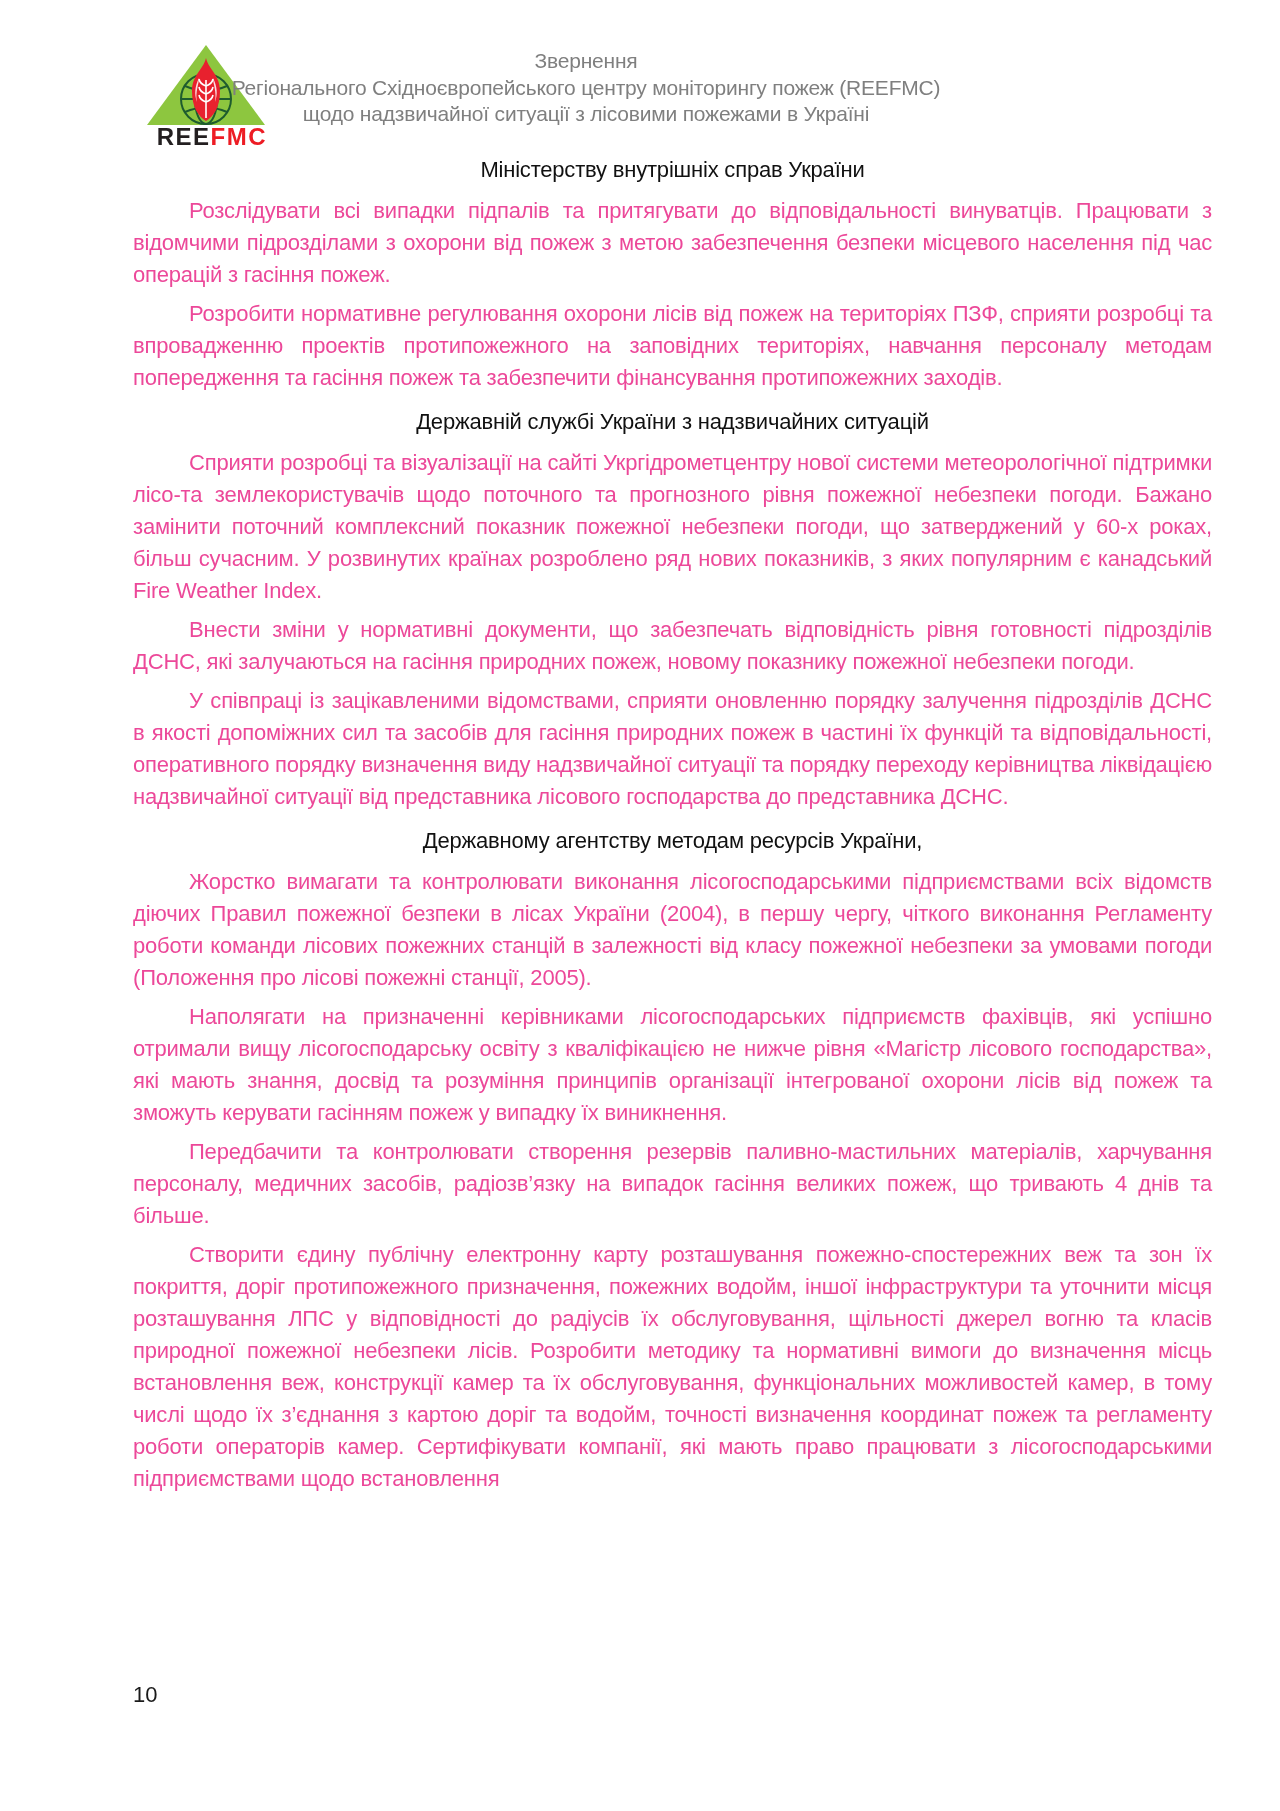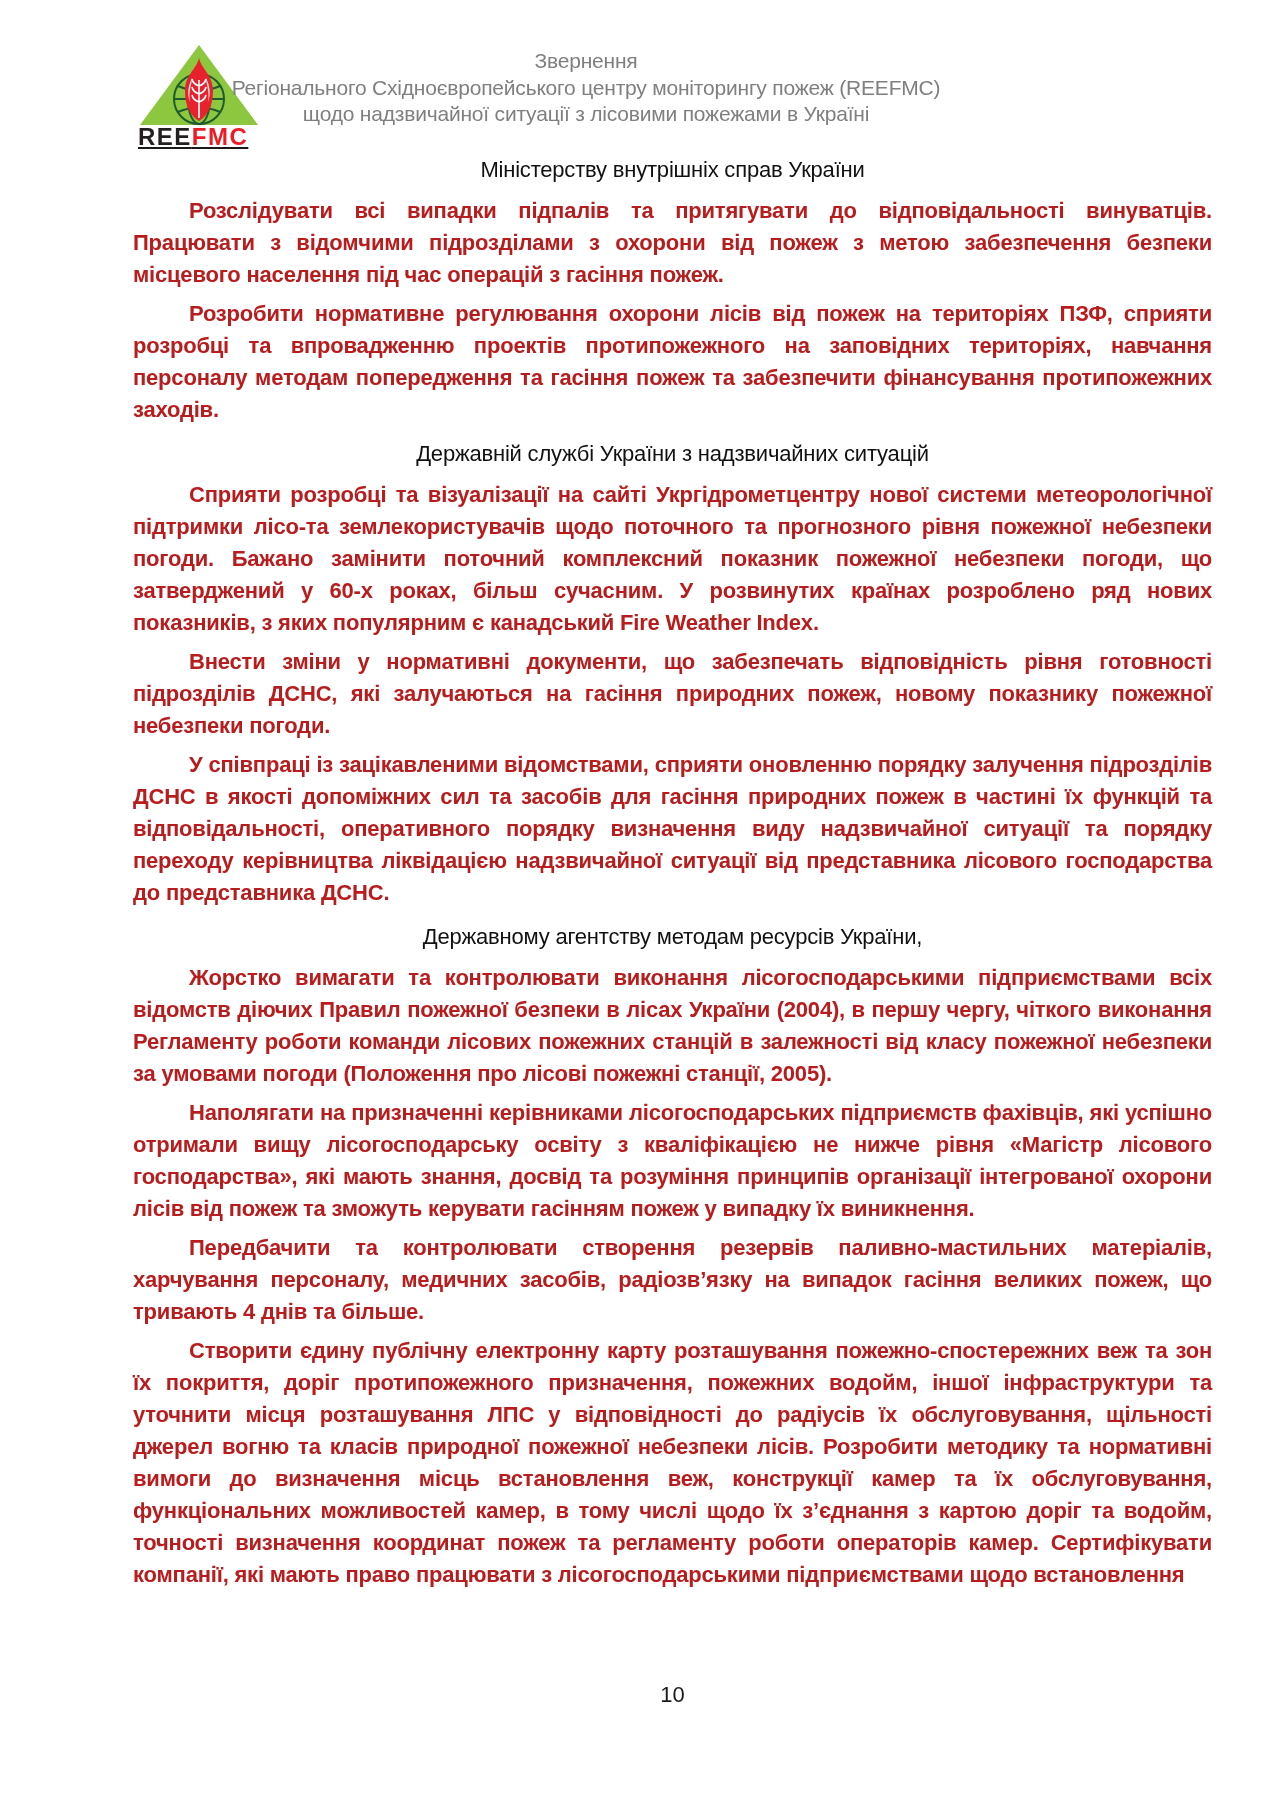--- a/index.html
+++ b/index.html
@@ -12,26 +12,25 @@
     width: 1280px;
     height: 1811px;
     background: #ffffff;
     font-family: "Liberation Sans", "DejaVu Sans", sans-serif;
     color: #1a1a1a;
     overflow: hidden;
   }
   
   .logo {
     position: absolute;
-    left: 138px;
+    left: 145px;
     top: 44px;
     width: 122px;
-    text-align: left;
+    text-align: right;
     line-height: 0;
-    text-decoration: underline;
   }
   .logo-text {
     font-size: 24px;
     font-weight: bold;
     line-height: 22px;
     letter-spacing: 1.5px;
     font-family: "Liberation Sans", sans-serif;
   }
   .logo-text .lt-black { color: #231f20; }
   .logo-text .lt-red   { color: #ed1c24; }
@@ -62,29 +61,28 @@
     font-weight: normal;
     text-align: center;
     color: #111111;
     margin: 12px 0 9px 0;
     line-height: 32px;
   }
   .doc-body p {
     margin: 0 0 7px 0;
     text-align: justify;
     text-indent: 56px;
-    color: #b91c1c;
-    font-weight: bold;
+    color: #ec4899;
   }
   .page-number {
     position: absolute;
     left: 133px;
     top: 1682px;
     width: 1079px;
-    text-align: center;
+    text-align: left;
     font-size: 22px;
     color: #1a1a1a;
   }
 </style>
 </head>
 <body>
 
 <div class="page">
 
   <header>

